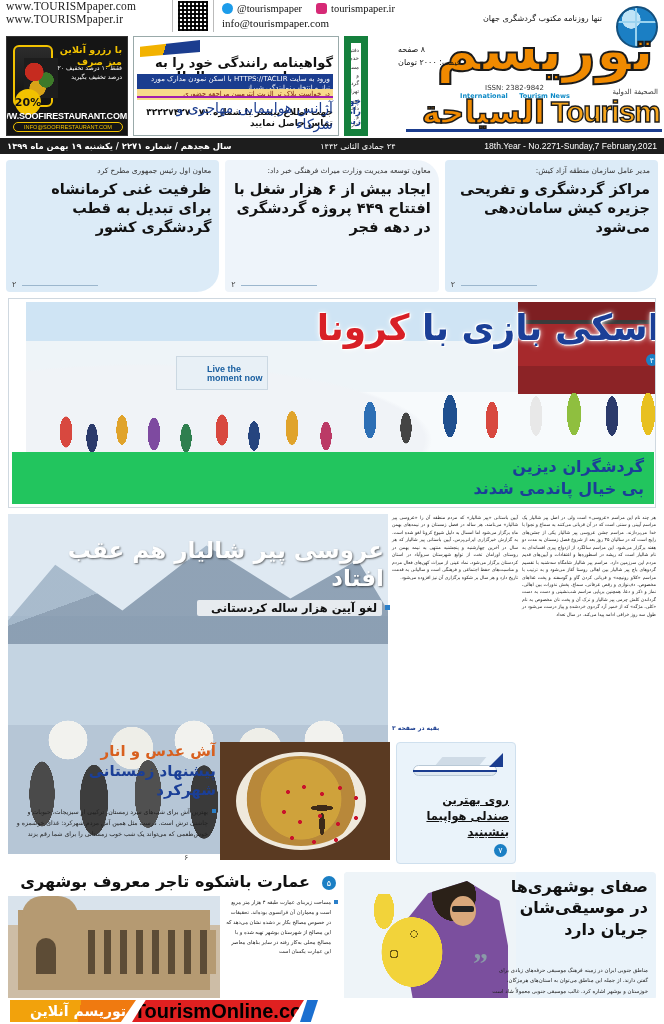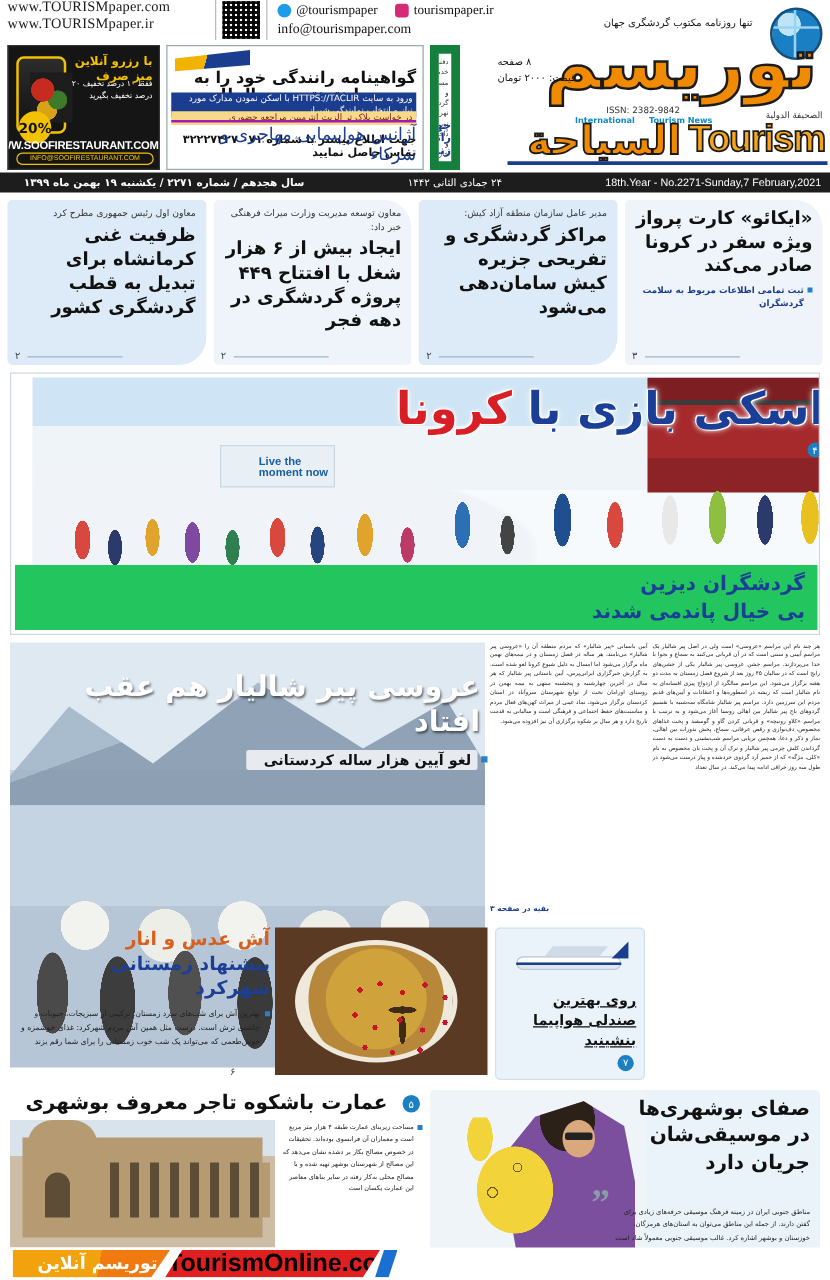--- a/index.html
+++ b/index.html
@@ -101,21 +101,21 @@
   .mh-en-sub { position: absolute; left: 66px; top: 92px; font-size: 6.5px; color: #0e8ac6;
                font-weight: bold; direction: ltr; }
   .mh-rule { position: absolute; right: 2px; bottom: 4px; width: 256px; height: 3px; background: #1b3d8f; }
 
   
   .datebar { position: absolute; left: 0; top: 138px; width: 664px; height: 16px;
              background: #1d1d1d; color: #fff; display: flex; align-items: center;
              justify-content: space-between; padding: 0 7px; }
   .datebar .en { font-size: 8.6px; direction: ltr; font-family: "Liberation Sans", sans-serif; }
   .datebar .hijri { font-size: 8.2px; }
-  .datebar .fa { font-size: 8.4px; font-weight: bold; margin-left: 12px; }
+  .datebar .fa { font-size: 8.4px; font-weight: bold; }
 
   
   .teasers { position: absolute; left: 6px; top: 160px; width: 652px; height: 132px;
              display: flex; flex-direction: row-reverse; gap: 6px; }
   .teaser { flex: 1; background: #dcebf7; border-radius: 4px 4px 22px 4px;
             padding: 6px 8px 4px 8px; position: relative; overflow: hidden; }
   .teaser.alt { background: #eef4fa; border-radius: 4px 22px 4px 4px; }
   .t-kicker { font-size: 7.4px; color: #333; text-align: right; line-height: 1.45; margin-bottom: 3px; }
   .t-head { font-size: 14.5px; font-weight: bold; color: #111; text-align: right;
             line-height: 1.32; letter-spacing: -.3px; }
@@ -410,26 +410,20 @@
       <div class="t-head">ایجاد بیش از ۶ هزار شغل با افتتاح ۴۴۹ پروژه گردشگری در دهه فجر</div>
       <div class="t-rule"></div>
       <div class="t-page">۲</div>
     </div>
     <div class="teaser">
       <div class="t-kicker">مدیر عامل سازمان منطقه آزاد کیش:</div>
       <div class="t-head">مراکز گردشگری و تفریحی جزیره کیش سامان‌دهی می‌شود</div>
       <div class="t-rule"></div>
       <div class="t-page">۲</div>
     </div>
-    <div class="teaser alt">
-      <div class="t-head">«ایکائو» کارت پرواز ویژه سفر در کرونا صادر می‌کند</div>
-      <div class="t-bullet">ثبت تمامی اطلاعات مربوط به سلامت گردشگران</div>
-      <div class="t-rule"></div>
-      <div class="t-page">۳</div>
-    </div>
   </div>
 
   <div class="skibox">
     <div class="skiphoto">
       <div class="sk-lodge"></div>
       <div class="sk-banner">
         <span>Live the moment now</span>
       </div>
       <div class="sk-crowd"></div>
       <div class="sk-head">

